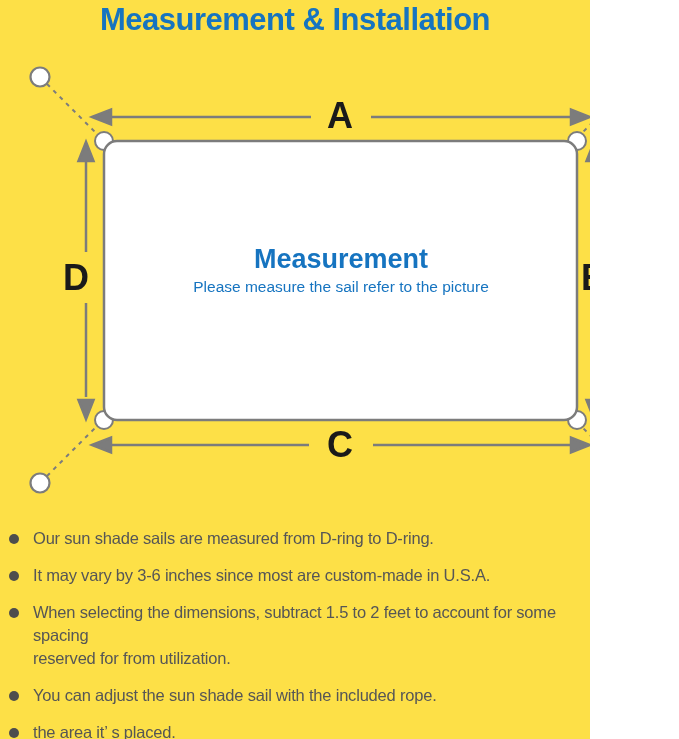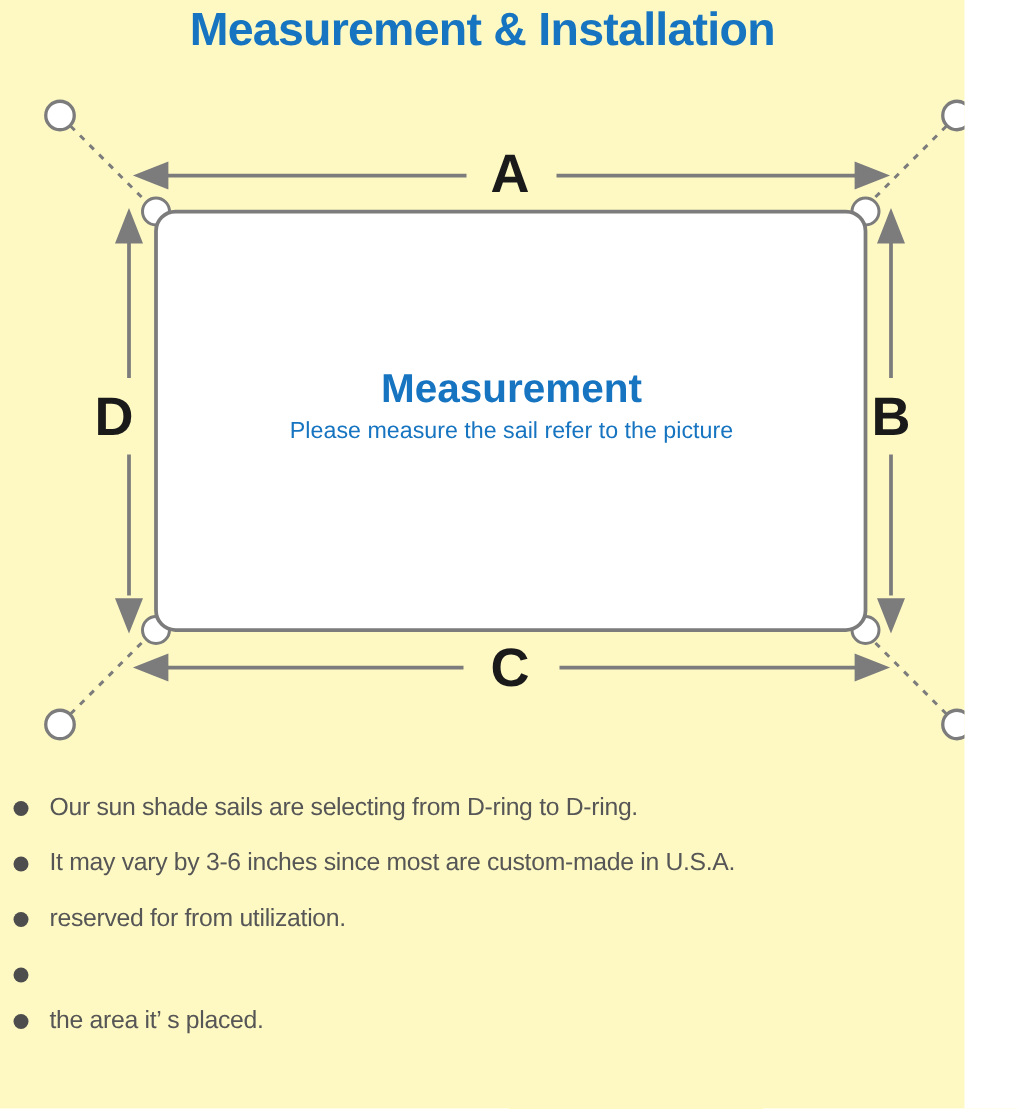--- a/index.html
+++ b/index.html
@@ -6,23 +6,23 @@
     --accent-blue:#1674c0;
     --line-gray:#7c7c7c;
     --text-gray:#565656;
     --label-black:#1a1a1a;
   }
   *{margin:0;padding:0;box-sizing:border-box;}
   html,body{background:#ffffff;}
   body{font-family:"Liberation Sans", sans-serif;}
   .page{
     position:relative;
-    width:643px;
+    width:590px;
     height:739px;
-    background:#fef9c3;
+    background:#fde047;
     overflow:hidden;
   }
   .page-title{
     position:absolute;
     top:2px; left:0; right:0;
     text-align:center;
     font-size:31px;
     font-weight:700;
     letter-spacing:-0.5px;
     color:var(--accent-blue);
@@ -137,37 +137,41 @@
     <text class="svg-dim-label" x="76" y="290" text-anchor="middle">D</text>
 
     <text class="svg-center-title" x="341" y="268" text-anchor="middle">Measurement</text>
     <text class="svg-center-sub" x="341" y="292" text-anchor="middle">Please measure the sail refer to the picture</text>
   </svg>
 
   <ul class="notes-list">
     <li class="note-item">
       <span class="bullet-dot"></span>
       <span class="note-text">
-        <span>Our sun shade sails are selecting from D-ring to D-ring.</span>
+        <span>Our sun shade sails are measured from D-ring to D-ring.</span>
       </span>
     </li>
     <li class="note-item">
       <span class="bullet-dot"></span>
       <span class="note-text">
         <span>It may vary by 3-6 inches since most are custom-made in U.S.A.</span>
       </span>
     </li>
     <li class="note-item">
       <span class="bullet-dot"></span>
       <span class="note-text">
+        <span>When selecting the dimensions, subtract 1.5 to 2 feet to account for some spacing</span>
         <span>reserved for from utilization.</span>
       </span>
     </li>
     <li class="note-item">
       <span class="bullet-dot"></span>
+      <span class="note-text">
+        <span>You can adjust the sun shade sail with the included rope.</span>
+      </span>
     </li>
     <li class="note-item">
       <span class="bullet-dot"></span>
       <span class="note-text">
         <span>the area it’ s placed.</span>
       </span>
     </li>
   </ul>
 
 </div>

